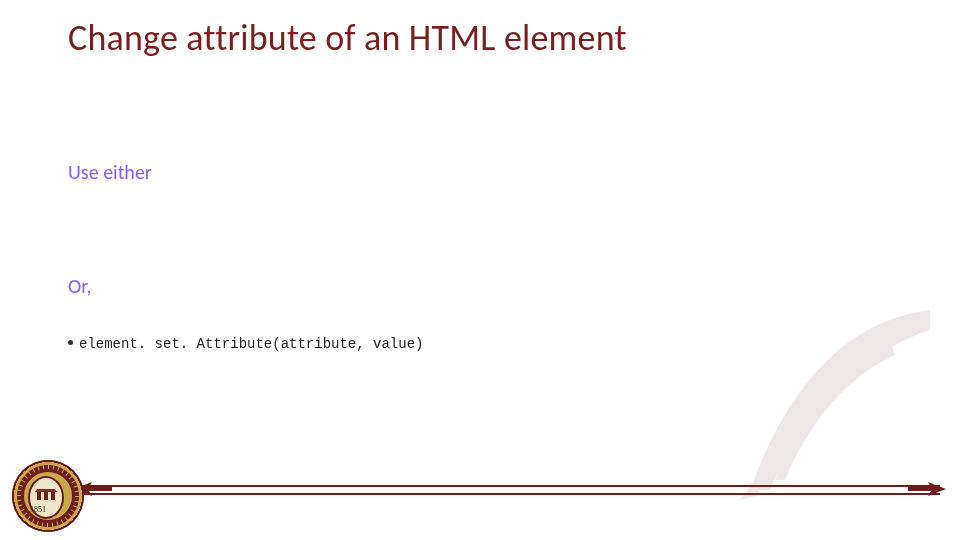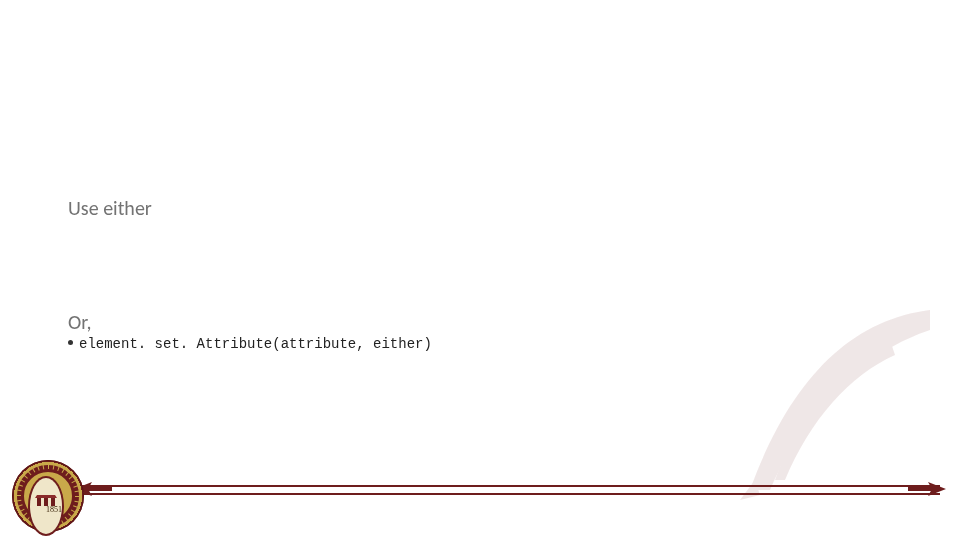--- a/index.html
+++ b/index.html
@@ -23,22 +23,21 @@
     top: 16px;
     font-size: 36px;
     font-weight: 400;
     color: #7a1e1e;
     letter-spacing: 0.2px;
   }
   .body-text {
     position: absolute;
     left: 68px;
     font-size: 20px;
-    color: #737373;
-    margin-top: 36px;
+    color: #8b5cf6;
   }
   .use-either { top: 160px; }
   .or-text   { top: 274px; }
 
   .bullet-line {
     position: absolute;
     left: 68px;
     font-size: 16px;
     color: #222;
     font-family: Consolas, "Courier New", monospace;
@@ -91,23 +90,23 @@
     position: relative;
   }
   .seal-ring {
     position:absolute; left:5px; top:5px; width:62px; height:62px;
     border-radius:50%; border:7px solid #6e1d1d; box-sizing:border-box;
   }
   .seal-center {
     position:absolute; left:18px; top:18px; width:32px; height:36px;
     border-radius:50%; background:#efe6c9;
     box-shadow: 0 0 0 2px #6e1d1d;
-    display:flex; align-items:flex-end; justify-content:flex-end;
+    display:flex; align-items:flex-end; justify-content:flex-start;
     color:#3a240a; font-size:8px; font-family: Georgia, serif;
-    padding-bottom:20px;
+    padding-bottom:3px;
   }
   .seal-ticks {
     position:absolute; inset:0;
   }
   .seal-ticks span {
     position:absolute; left:50%; top:50%;
     width:1px; height:6px; background:#c9a94a;
     transform-origin: 0 0;
   }
   .crest {
@@ -124,28 +123,29 @@
     height: 200px;
     opacity: 0.1;
     pointer-events: none;
   }
 </style>
 </head>
 <body>
 
 <div class="slide">
 
+  <div class="title">Change attribute of an HTML element</div>
 
   <div class="body-text use-either">Use either</div>
 
 
   <div class="body-text or-text">Or,</div>
 
   <div class="bullet-line line2">
-    <span class="dot"></span><span>element. set. Attribute(attribute, either)</span>
+    <span class="dot"></span><span>element. set. Attribute(attribute, value)</span>
   </div>
 
   <div class="feather">
     <svg viewBox="0 0 220 200">
       <g fill="#6e1d1d">
         <path d="M200 10 C 120 20, 60 80, 20 190 L 40 190 C 80 100, 140 50, 200 30 Z"></path>
         <path d="M160 40 C 110 55, 70 110, 45 180 L 55 180 C 80 120, 120 75, 165 55 Z"></path>
         <path d="M30 195 L 10 200 L 25 180 Z"></path>
       </g>
     </svg>

